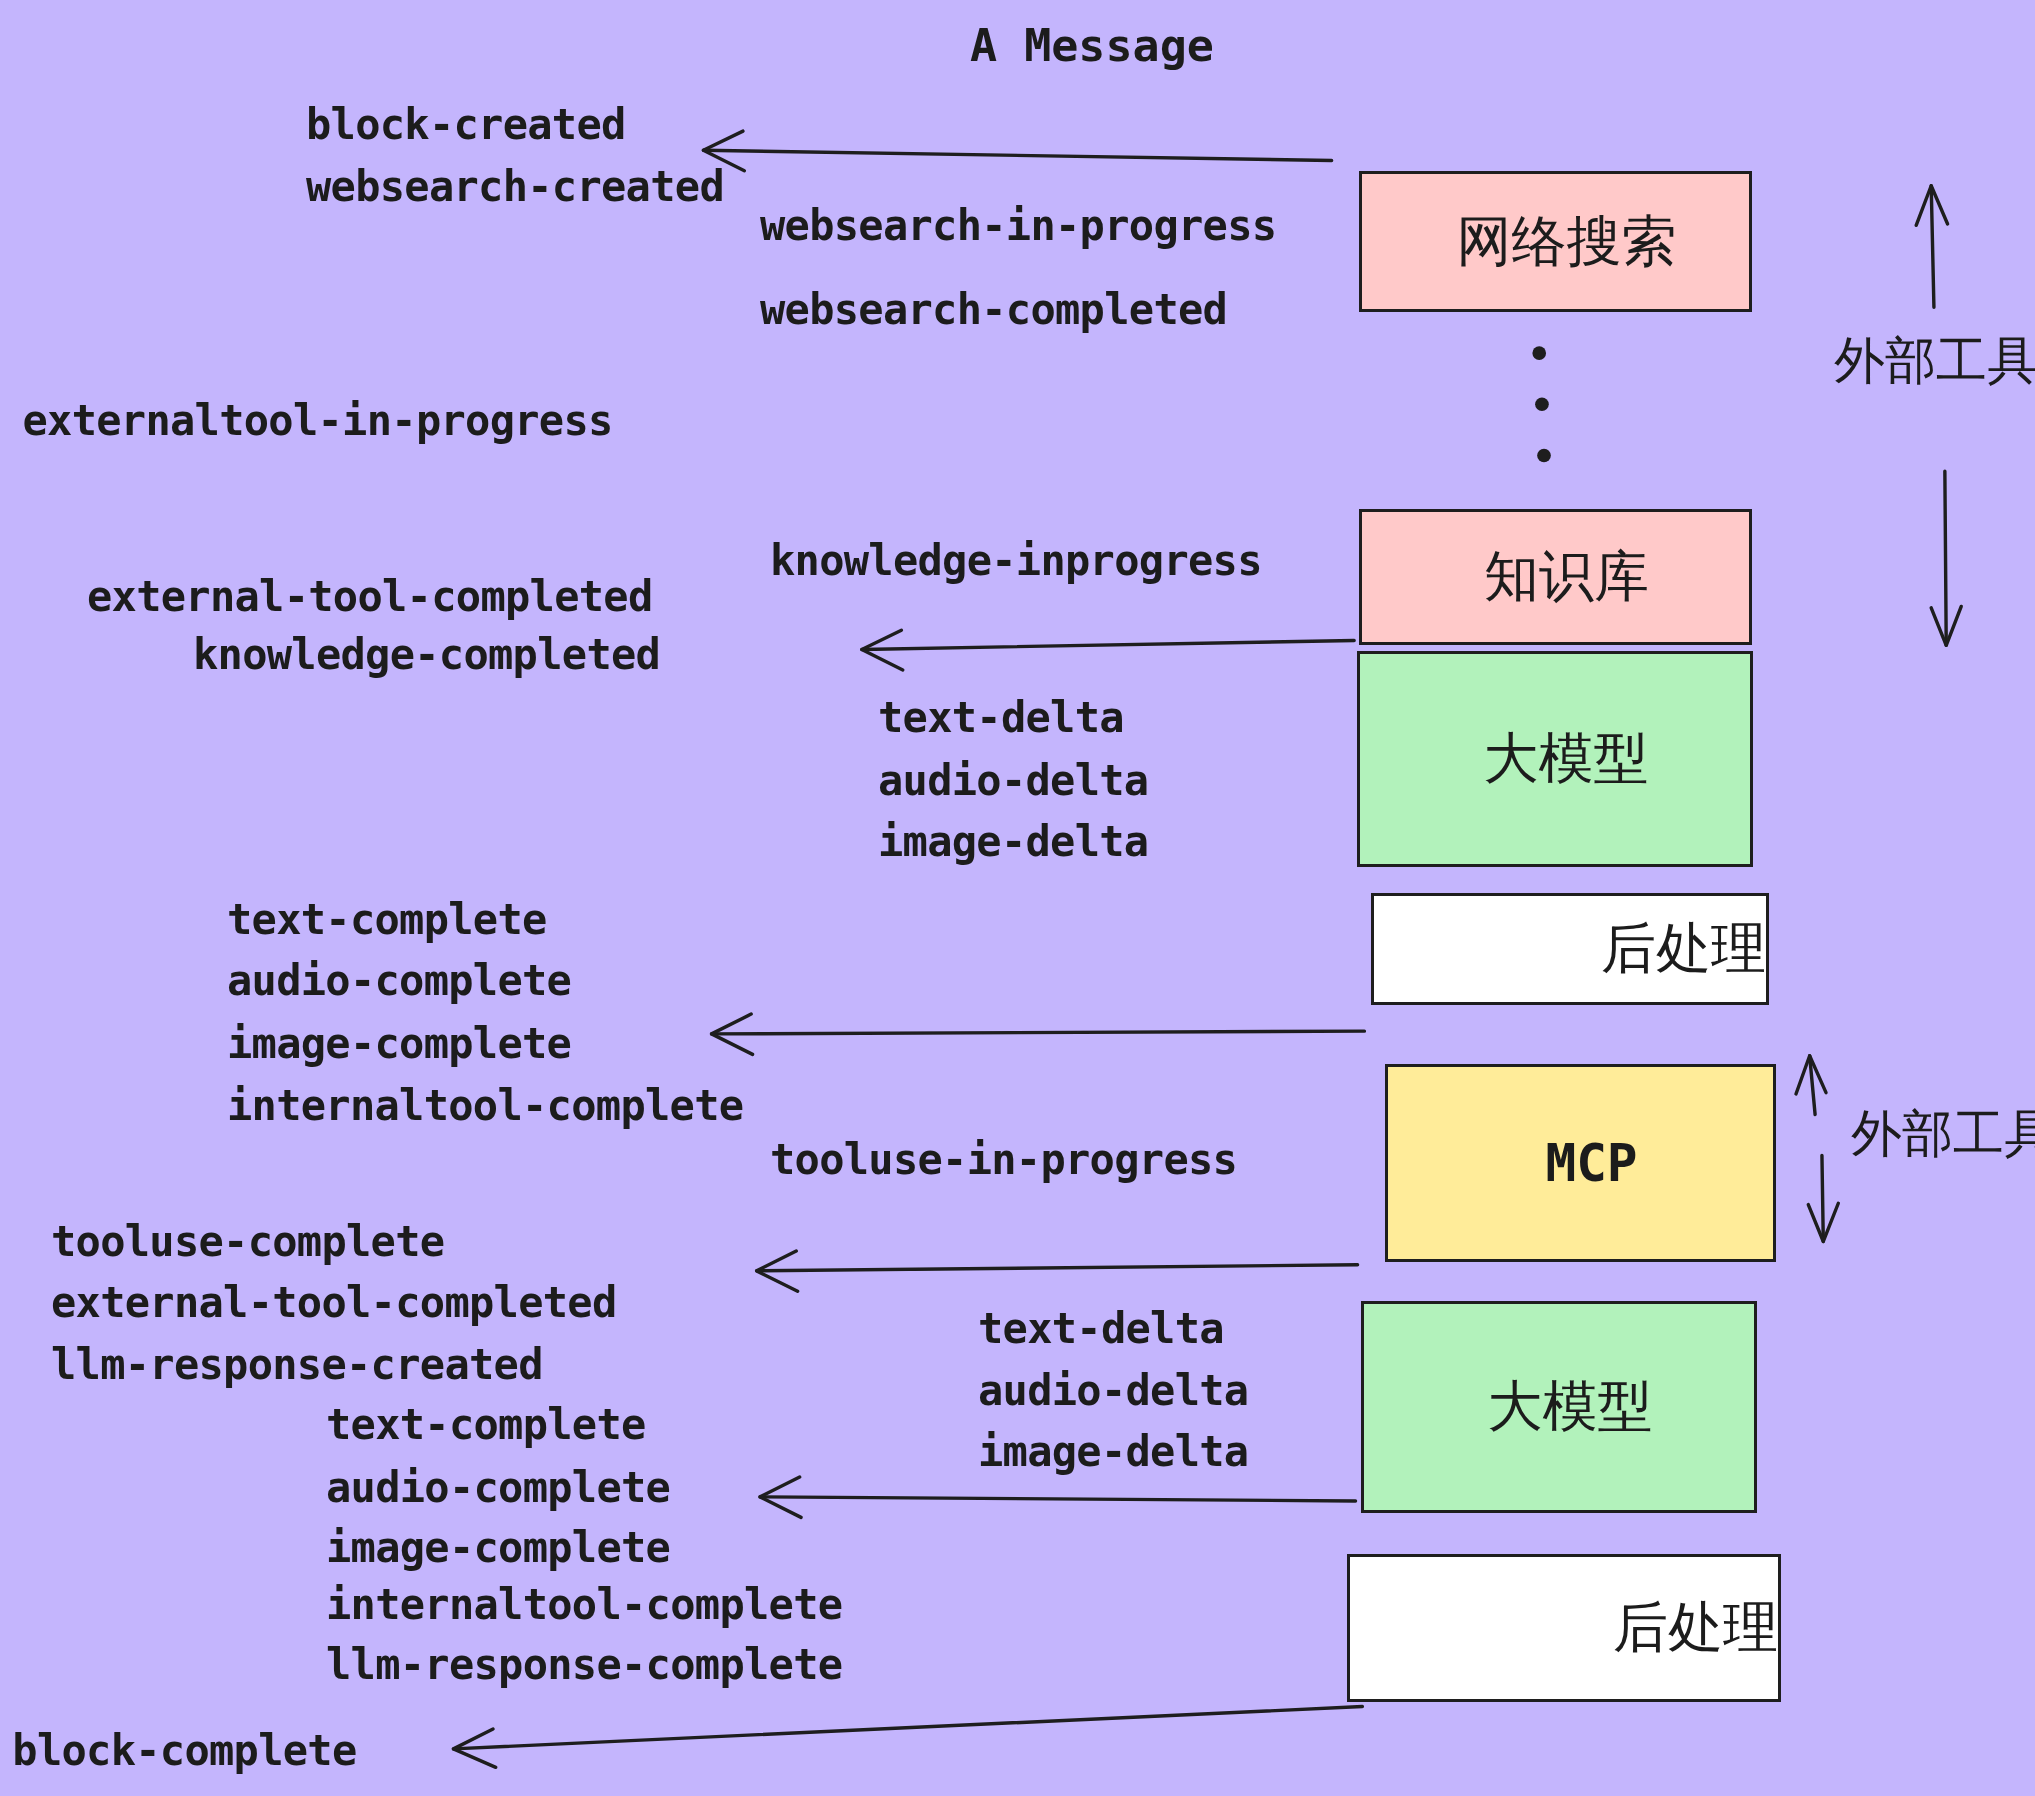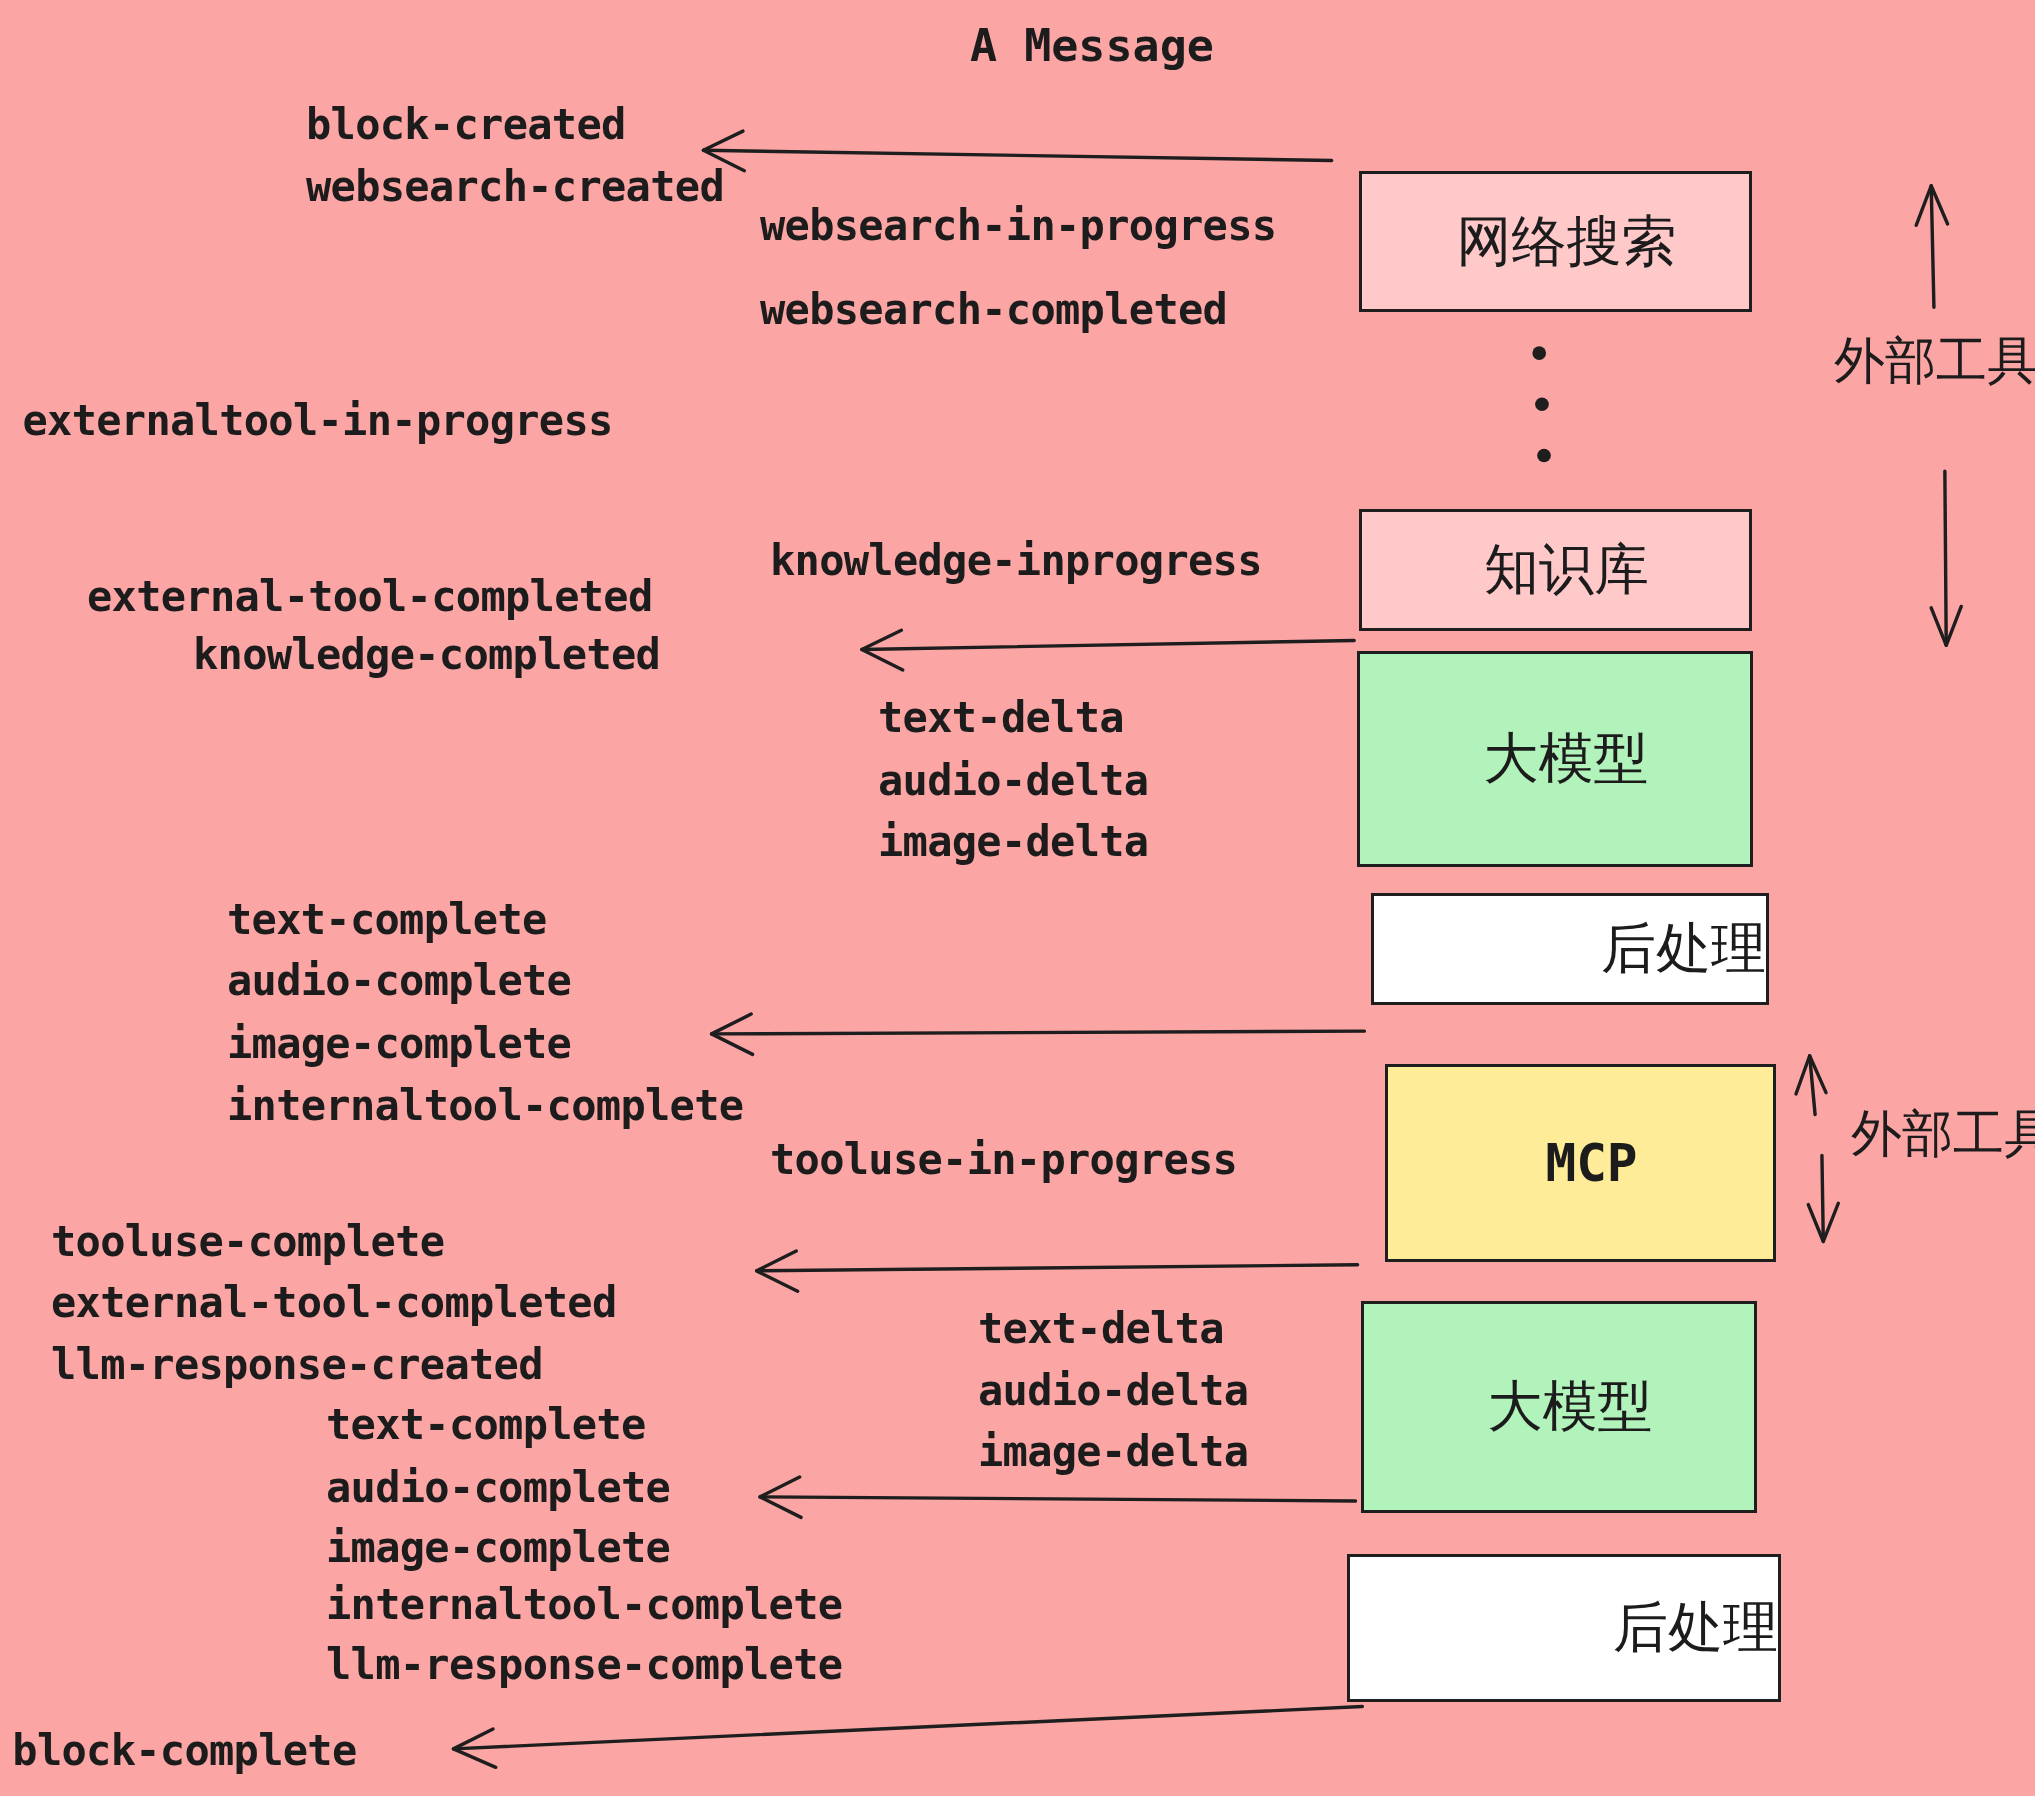--- a/index.html
+++ b/index.html
@@ -1,17 +1,17 @@
 <!DOCTYPE html>
 <html style="font-size:11px"><head>
 <meta charset="utf-8">
 <style>
   html,body{margin:0;padding:0;background:#ffffff;}
   #canvas{
-    position:relative;width:2035px;height:1796px;background:#fca5a5;overflow:hidden;
+    position:relative;width:2035px;height:1796px;background:#c4b5fd;overflow:hidden;
     font-family:"DejaVu Sans Mono","Liberation Mono",monospace;color:#1c1c1c;
   }
   .ev{
     position:absolute;transform:translateY(-50%);
     font-size:42px;font-weight:bold;letter-spacing:-0.7px;white-space:nowrap;
   }
   .title{
     position:absolute;font-size:45px;font-weight:bold;white-space:nowrap;
   }
   .box{
@@ -129,21 +129,21 @@
   <div class="ev" style="left:326px;top:1487px">audio-complete</div>
   <div class="ev" style="left:326px;top:1547px">image-complete</div>
   <div class="ev" style="left:326px;top:1604px">internaltool-complete</div>
   <div class="ev" style="left:326px;top:1664px">llm-response-complete</div>
 
   <div class="ev" style="left:12.3px;top:1750px">block-complete</div>
 
   <div class="box pink" style="left:1359px;top:171px;width:393px;height:141px">
     <span>网络搜索</span>
   </div>
-  <div class="box pink" style="left:1359px;top:509px;width:393px;height:122px">
+  <div class="box pink" style="left:1359px;top:509px;width:393px;height:136px">
     <span>知识库</span>
   </div>
   <div class="box green" style="left:1357px;top:643px;width:396px;height:216px">
     <span>大模型</span>
   </div>
   <div class="box white" style="left:1371px;top:893px;width:398px;height:112px">
     <span>后处理</span>
   </div>
   <div class="box yellow mono" style="left:1385px;top:1064px;width:391px;height:198px">
     <span>MCP</span>

